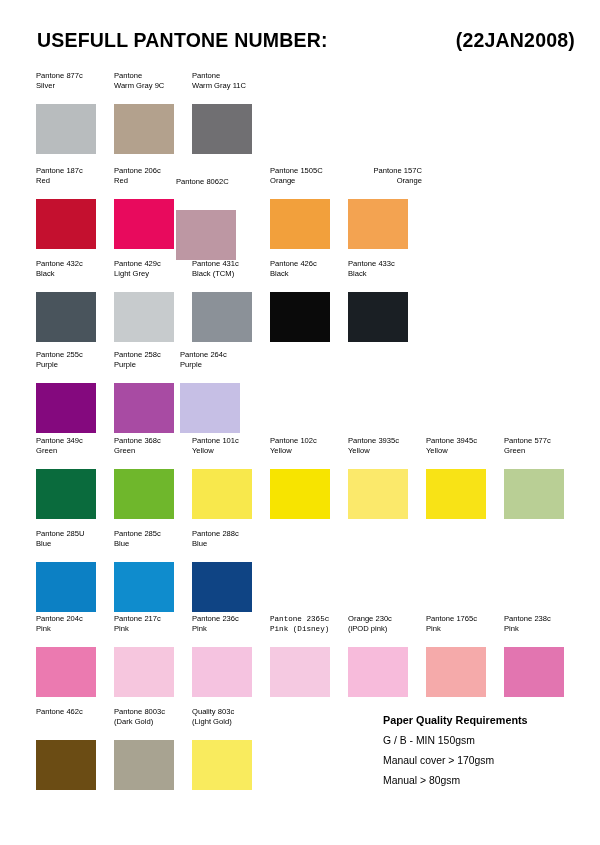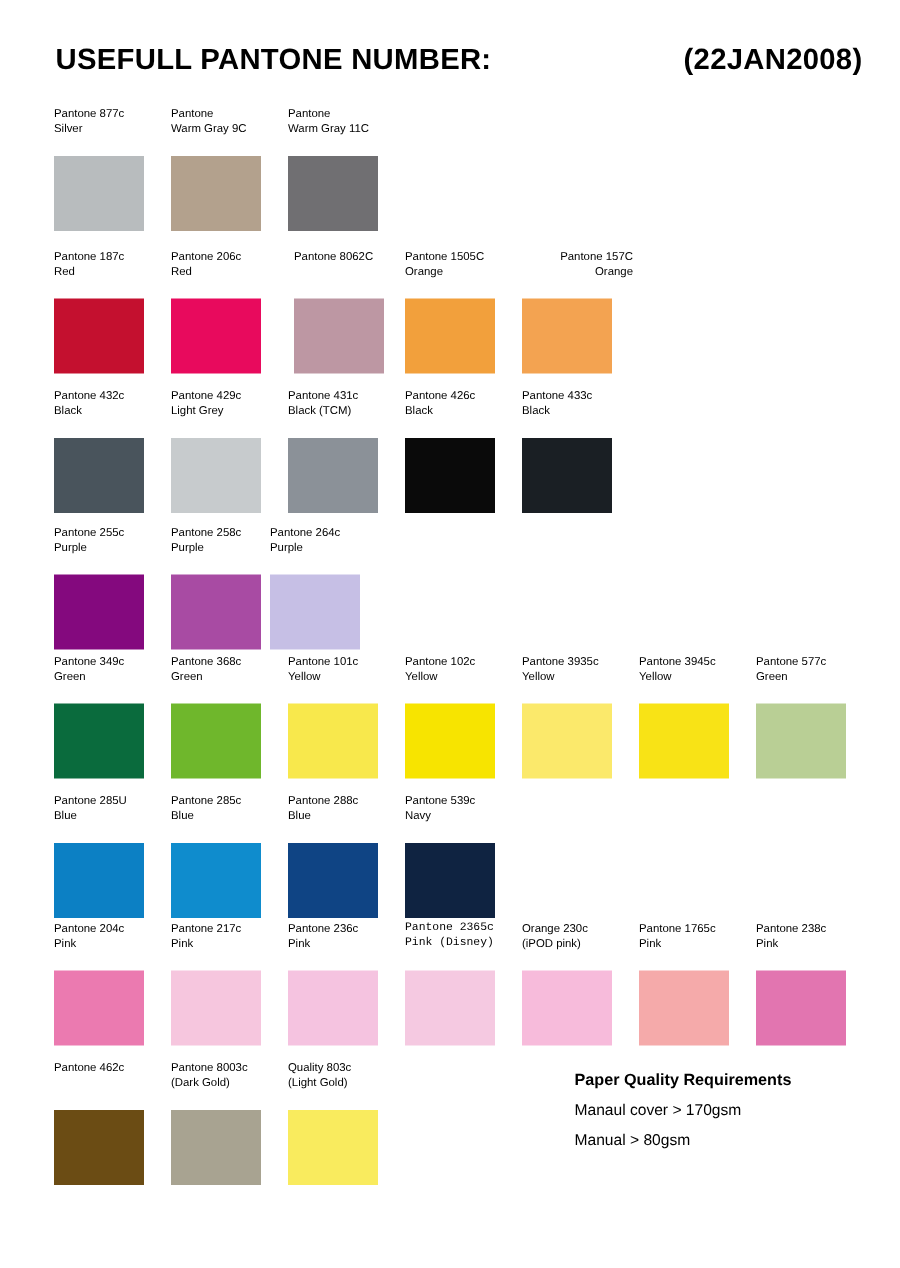--- a/index.html
+++ b/index.html
@@ -153,21 +153,21 @@
         <div class="swatch-cell" style="left: 36px;">
           <div class="swatch-label">Pantone 187c</div>
           <div class="swatch-label-line2">Red</div>
           <div class="swatch-chip" style="background-color: rgb(196, 16, 47);"></div>
         </div>
         <div class="swatch-cell" style="left: 114px;">
           <div class="swatch-label">Pantone 206c</div>
           <div class="swatch-label-line2">Red</div>
           <div class="swatch-chip" style="background-color: rgb(232, 10, 93);"></div>
         </div>
-        <div class="swatch-cell" style="left: 196px;">
+        <div class="swatch-cell" style="left: 176px; margin-top: 11px;">
           <div class="swatch-label">Pantone 8062C</div>
           <div class="swatch-chip" style="background-color: rgb(189, 151, 163);"></div>
         </div>
         <div class="swatch-cell" style="left: 270px;">
           <div class="swatch-label">Pantone 1505C</div>
           <div class="swatch-label-line2">Orange</div>
           <div class="swatch-chip" style="background-color: rgb(242, 160, 60);"></div>
         </div>
         <div class="swatch-cell" style="left: 348px; text-align: right;">
           <div class="swatch-label">Pantone 157C</div>
@@ -265,25 +265,20 @@
         <div class="swatch-cell" style="left: 114px;">
           <div class="swatch-label">Pantone 285c</div>
           <div class="swatch-label-line2">Blue</div>
           <div class="swatch-chip" style="background-color: rgb(15, 140, 205);"></div>
         </div>
         <div class="swatch-cell" style="left: 192px;">
           <div class="swatch-label">Pantone 288c</div>
           <div class="swatch-label-line2">Blue</div>
           <div class="swatch-chip" style="background-color: rgb(15, 68, 132);"></div>
         </div>
-        <div class="swatch-cell" style="left: 270px;">
-          <div class="swatch-label">Pantone 539c</div>
-          <div class="swatch-label-line2">Navy</div>
-          <div class="swatch-chip" style="background-color: rgb(15, 35, 65);"></div>
-        </div>
       </div>
       <div class="swatch-row" style="top: 614px;">
         <div class="swatch-cell" style="left: 36px;">
           <div class="swatch-label">Pantone 204c</div>
           <div class="swatch-label-line2">Pink</div>
           <div class="swatch-chip" style="background-color: rgb(235, 122, 176);"></div>
         </div>
         <div class="swatch-cell" style="left: 114px;">
           <div class="swatch-label">Pantone 217c</div>
           <div class="swatch-label-line2">Pink</div>
@@ -328,17 +323,18 @@
         <div class="swatch-cell" style="left: 192px;">
           <div class="swatch-label">Quality 803c</div>
           <div class="swatch-label-line2">(Light Gold)</div>
           <div class="swatch-chip" style="background-color: rgb(249, 235, 94);"></div>
         </div>
       </div>
     </div>
 
   <div class="paper-quality">
     <div class="pq-title">Paper Quality Requirements</div>
+    <div class="pq-line">G / B - MIN 150gsm</div>
     <div class="pq-line">Manaul cover &gt; 170gsm</div>
     <div class="pq-line">Manual &gt; 80gsm</div>
   </div>
 
 </div>
 
 </body></html>

